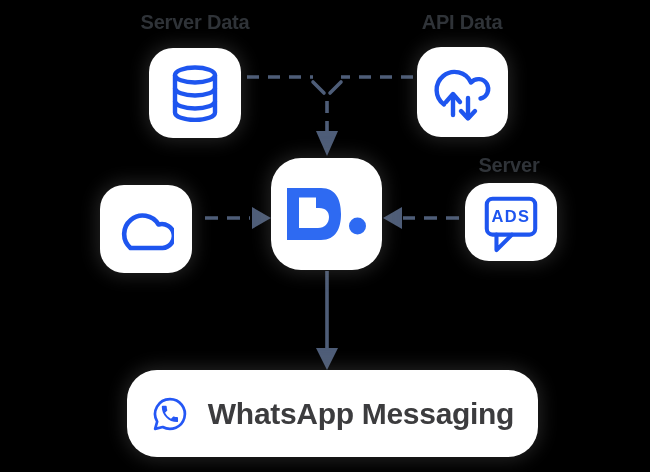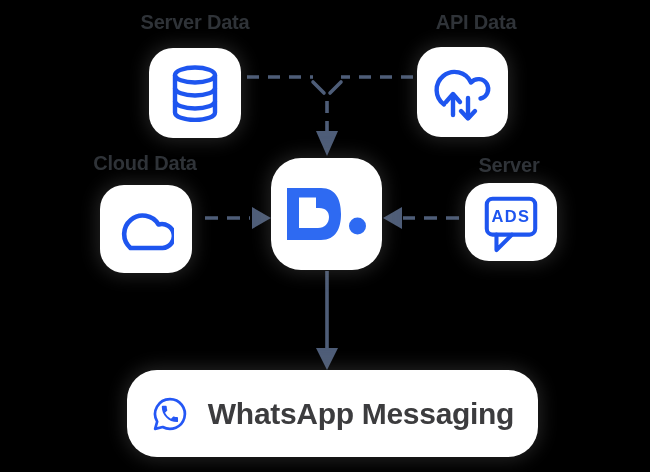--- a/index.html
+++ b/index.html
@@ -55,22 +55,21 @@
     </g>
     <g fill="#4E5D78" stroke="none">
       <polygon points="316,131 338,131 327,156"></polygon>
       <polygon points="252,207 252,229 271,218"></polygon>
       <polygon points="402,207 402,229 383,218"></polygon>
       <polygon points="316,348 338,348 327,370"></polygon>
     </g>
   </svg>
 
   <div class="node-label" style="left:195px;top:11px">Server Data</div>
-  <div class="node-label" style="left:476px;top:11px">API Data</div>
-  <div class="node-label" style="left:145px;top:152px">Cloud Data</div>
+  <div class="node-label" style="left:462px;top:11px">API Data</div>
   <div class="node-label" style="left:509px;top:154px">Server</div>
 
   <div class="tile" style="left:149px;top:48px;width:92px;height:90px">
     <svg width="54" height="58" viewBox="0 0 54 58" fill="none" stroke="#1E55EF" stroke-width="4.4">
       <ellipse cx="27" cy="11" rx="20" ry="7.5"></ellipse>
       <path d="M7,11 V48.5 A20,7.5 0 0 0 47,48.5 V11"></path>
       <path d="M7,24 A20,7.5 0 0 0 47,24"></path>
       <path d="M7,37 A20,7.5 0 0 0 47,37"></path>
     </svg>
   </div>

